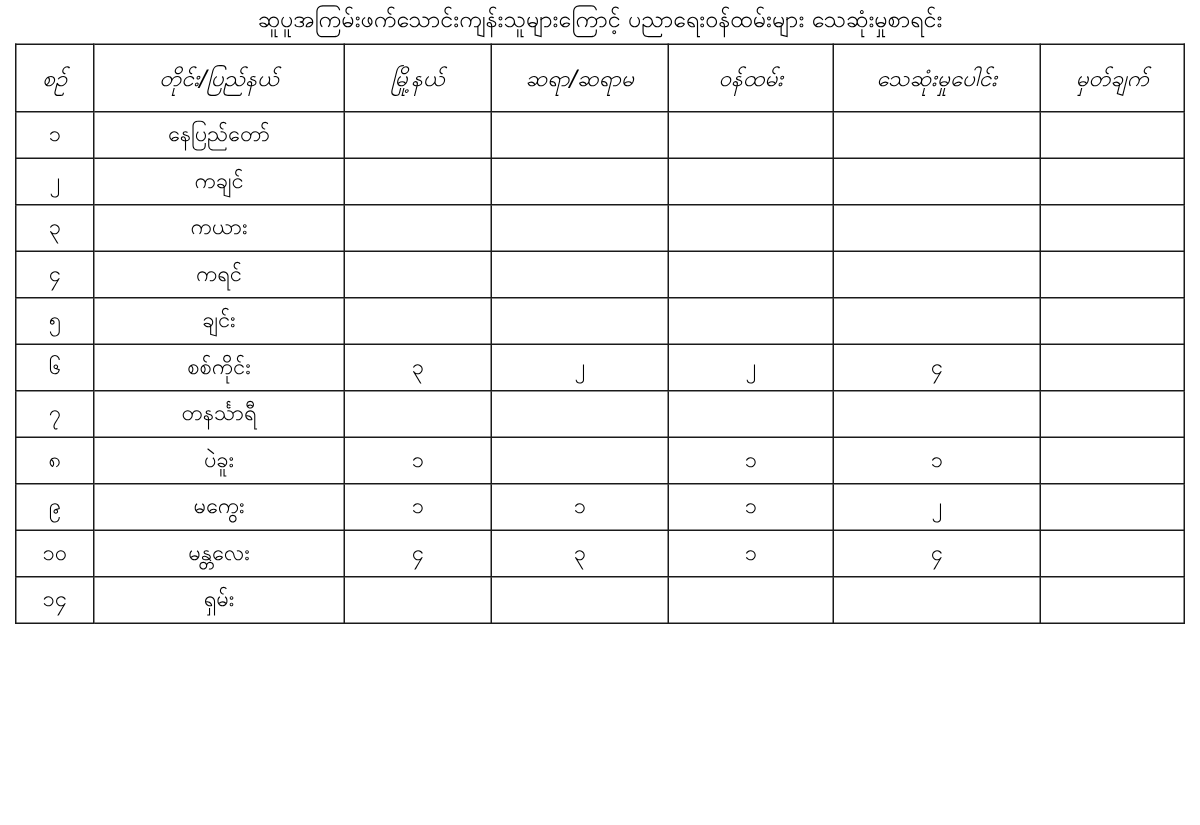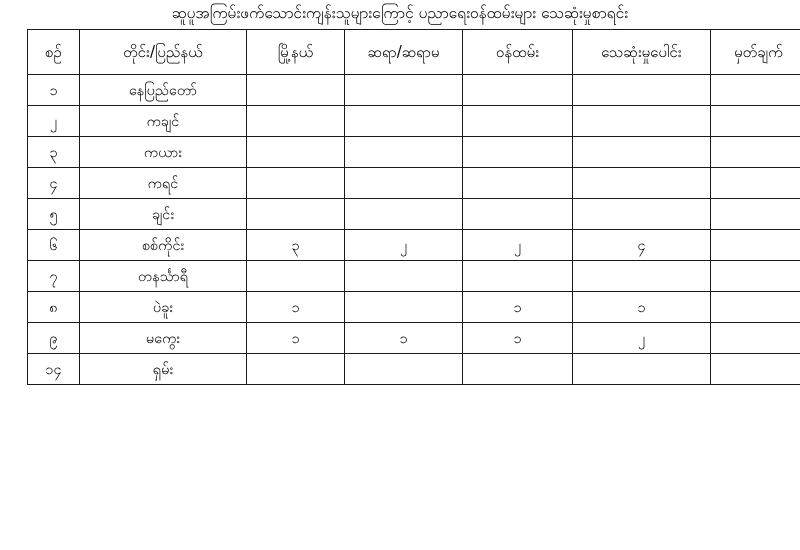--- a/index.html
+++ b/index.html
@@ -11,21 +11,21 @@
     width: 800px;
     height: 550px;
     font-family: "DejaVu Sans", "Liberation Sans", sans-serif;
     color: #000000;
     overflow: hidden;
   }
   .page {
     width: 800px;
     height: 550px;
     box-sizing: border-box;
-    padding: 0 27px;
+    padding: 0 10px;
     position: relative;
   }
   .doc-title {
     text-align: center;
     font-size: 15.5px;
     line-height: 22px;
     padding-top: 2px;
     padding-bottom: 5px;
     white-space: nowrap;
     letter-spacing: 0px;
@@ -45,20 +45,21 @@
     font-size: 14.5px;
     font-weight: normal;
     height: 30px;
     line-height: 18px;
     overflow: hidden;
     white-space: nowrap;
   }
   table.data-table thead th {
     height: 44px;
     font-size: 15px;
+    font-style: italic;
   }
   td.cell-name {
     text-align: left;
     padding-left: 10px;
     border-radius: 11px;
   }
   
   col.c0 { width: 52px; }
   col.c1 { width: 167px; }
   col.c2 { width: 98px; }
@@ -171,20 +172,29 @@
       <tr>
         <td>၉</td>
         <td class="cell-name">မကွေး</td>
         <td>၁</td>
         <td>၁</td>
         <td>၁</td>
         <td>၂</td>
         <td></td>
       </tr>
       <tr>
+        <td>၁၀</td>
+        <td class="cell-name">မန္တလေး</td>
+        <td>၄</td>
+        <td>၃</td>
+        <td>၁</td>
+        <td>၄</td>
+        <td></td>
+      </tr>
+      <tr>
         <td>၁၄</td>
         <td class="cell-name">ရှမ်း</td>
         <td></td>
         <td></td>
         <td></td>
         <td></td>
         <td></td>
       </tr>
     </tbody>
   </table>

